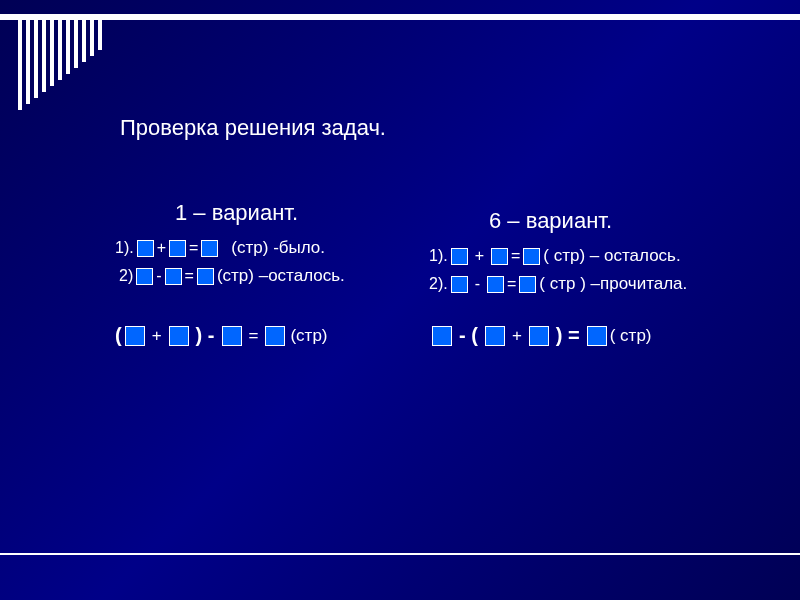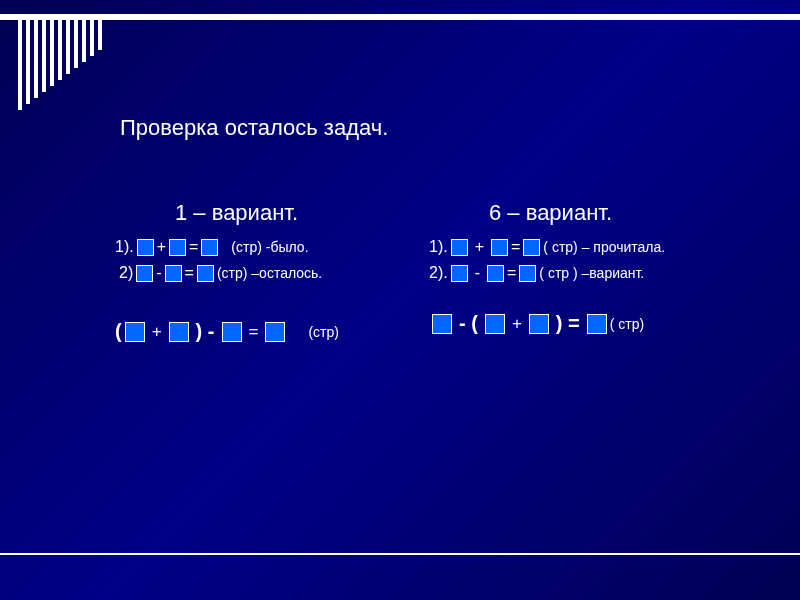--- a/index.html
+++ b/index.html
@@ -46,20 +46,21 @@
     left: 120px;
     font-size: 22px;
     font-weight: normal;
   }
   .content {
     position: absolute;
     top: 200px;
     left: 0;
     right: 12px;
     display: flex;
+    align-items: flex-end;
   }
   .col {
     width: 50%;
     padding: 0 30px 0 115px;
   }
   .col2 {
     padding: 0 30px 0 35px;
   }
   .variant-title {
     font-size: 22px;
@@ -85,21 +86,21 @@
     flex-shrink: 0;
   }
   .box2 {
     width: 20px;
     height: 20px;
   }
   .expr-row {
     margin-top: 38px;
     font-size: 17px;
   }
-  .small { font-size: 14px; }
+  .small { font-size: 17px; }
   .paren { font-size: 20px; font-weight: bold; }
 </style>
 </head>
 <body>
 
 <div class="top-bar"></div>
 <div class="bottom-bar"></div>
 
 <div class="bars">
   <div class="bar" style="height:90px"></div>
@@ -108,21 +109,21 @@
   <div class="bar" style="height:72px"></div>
   <div class="bar" style="height:66px"></div>
   <div class="bar" style="height:60px"></div>
   <div class="bar" style="height:54px"></div>
   <div class="bar" style="height:48px"></div>
   <div class="bar" style="height:42px"></div>
   <div class="bar" style="height:36px"></div>
   <div class="bar" style="height:30px"></div>
 </div>
 
-<div class="title">Проверка осталось задач.</div>
+<div class="title">Проверка решения задач.</div>
 
 <div class="content">
   <div class="col">
     <div class="variant-title">1 – вариант.</div>
 
     <div class="row">
       <span>1).</span>
       <span class="box"></span>
       <span>+</span>
       <span class="box"></span>
@@ -143,45 +144,45 @@
 
     <div class="row expr-row">
       <span class="paren">(</span>
       <span class="box box2"></span>
       <span style="margin:0 4px">+</span>
       <span class="box box2"></span>
       <span class="paren" style="margin:0 4px">) -</span>
       <span class="box box2"></span>
       <span style="margin:0 4px">=</span>
       <span class="box box2"></span>
-      <span class="small" style="margin-left:20px">(стр)</span>
+      <span class="small" style="margin-left:2px">(стр)</span>
     </div>
   </div>
 
   <div class="col col2">
     <div class="variant-title">6 – вариант.</div>
 
     <div class="row">
       <span>1).</span>
       <span class="box"></span>
       <span style="margin:0 4px">+</span>
       <span class="box"></span>
       <span>=</span>
       <span class="box"></span>
-      <span class="small">( стр) – прочитала.</span>
+      <span class="small">( стр) – осталось.</span>
     </div>
 
     <div class="row">
       <span>2).</span>
       <span class="box"></span>
       <span style="margin:0 4px">-</span>
       <span class="box"></span>
       <span>=</span>
       <span class="box"></span>
-      <span class="small">( стр ) –вариант.</span>
+      <span class="small">( стр ) –прочитала.</span>
     </div>
 
     <div class="row expr-row" style="margin-top:30px">
       <span class="box box2"></span>
       <span class="paren" style="margin:0 4px">- (</span>
       <span class="box box2"></span>
       <span style="margin:0 4px">+</span>
       <span class="box box2"></span>
       <span class="paren" style="margin:0 4px">) =</span>
       <span class="box box2"></span>

